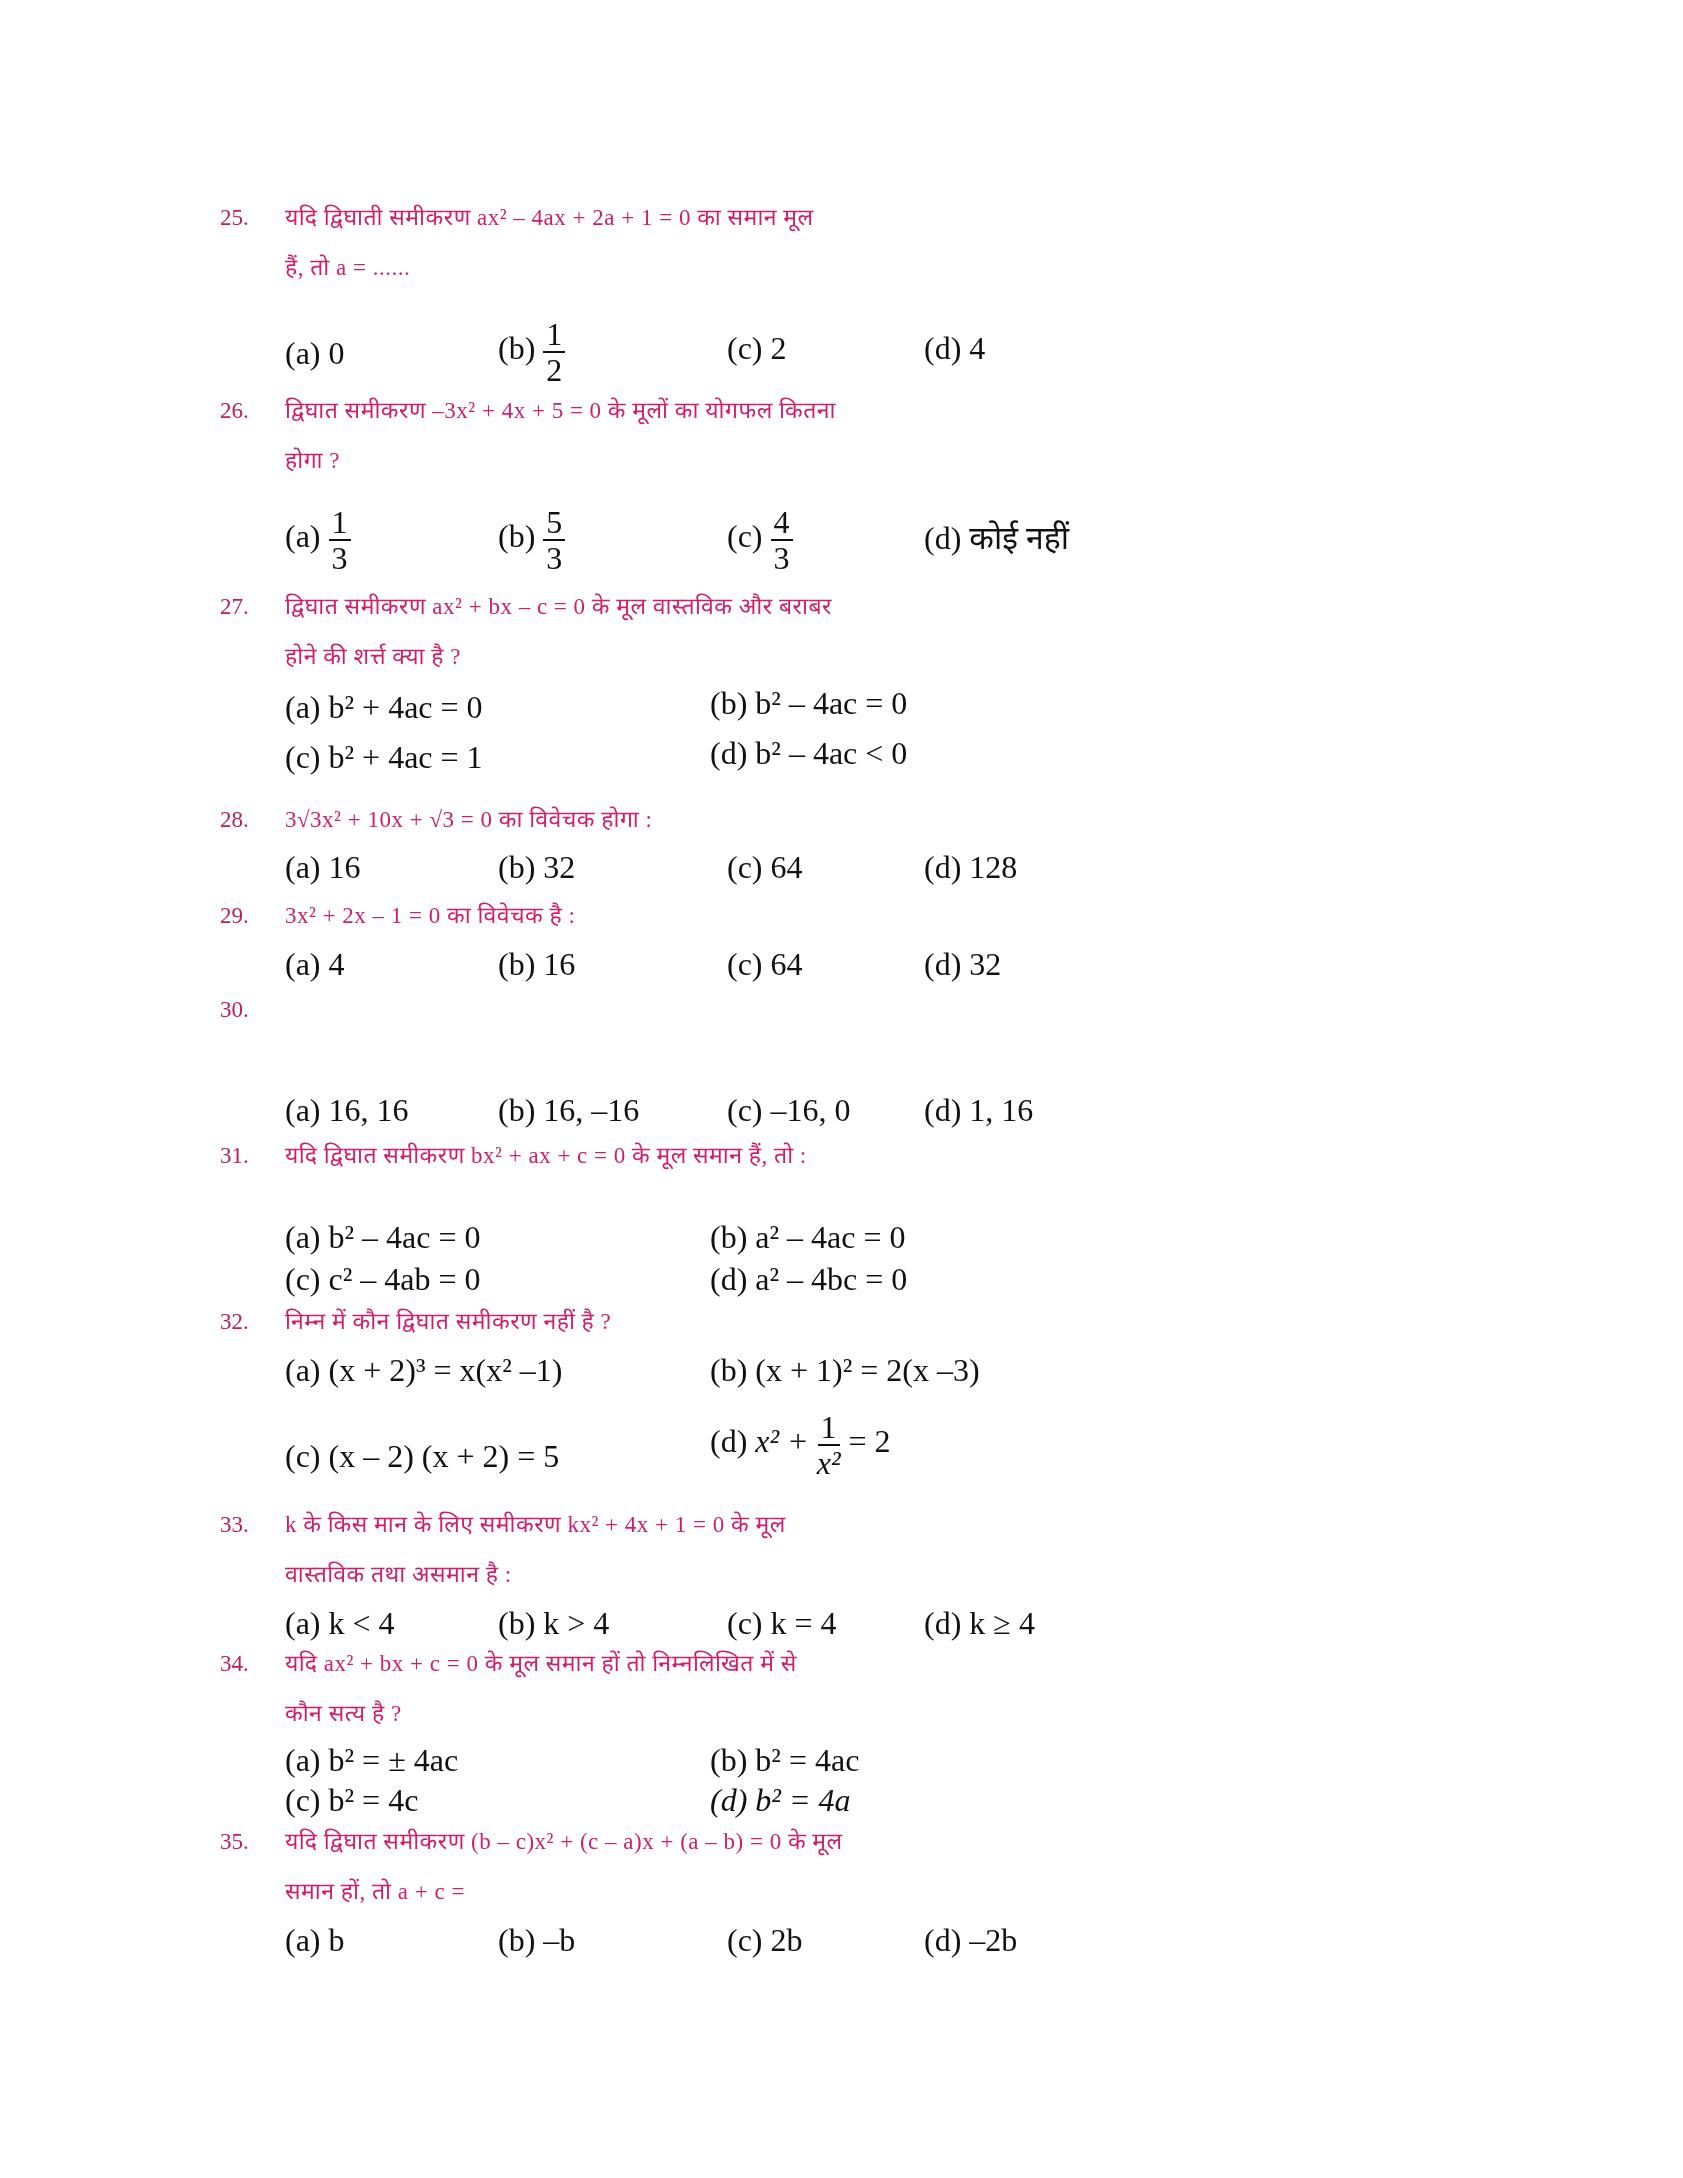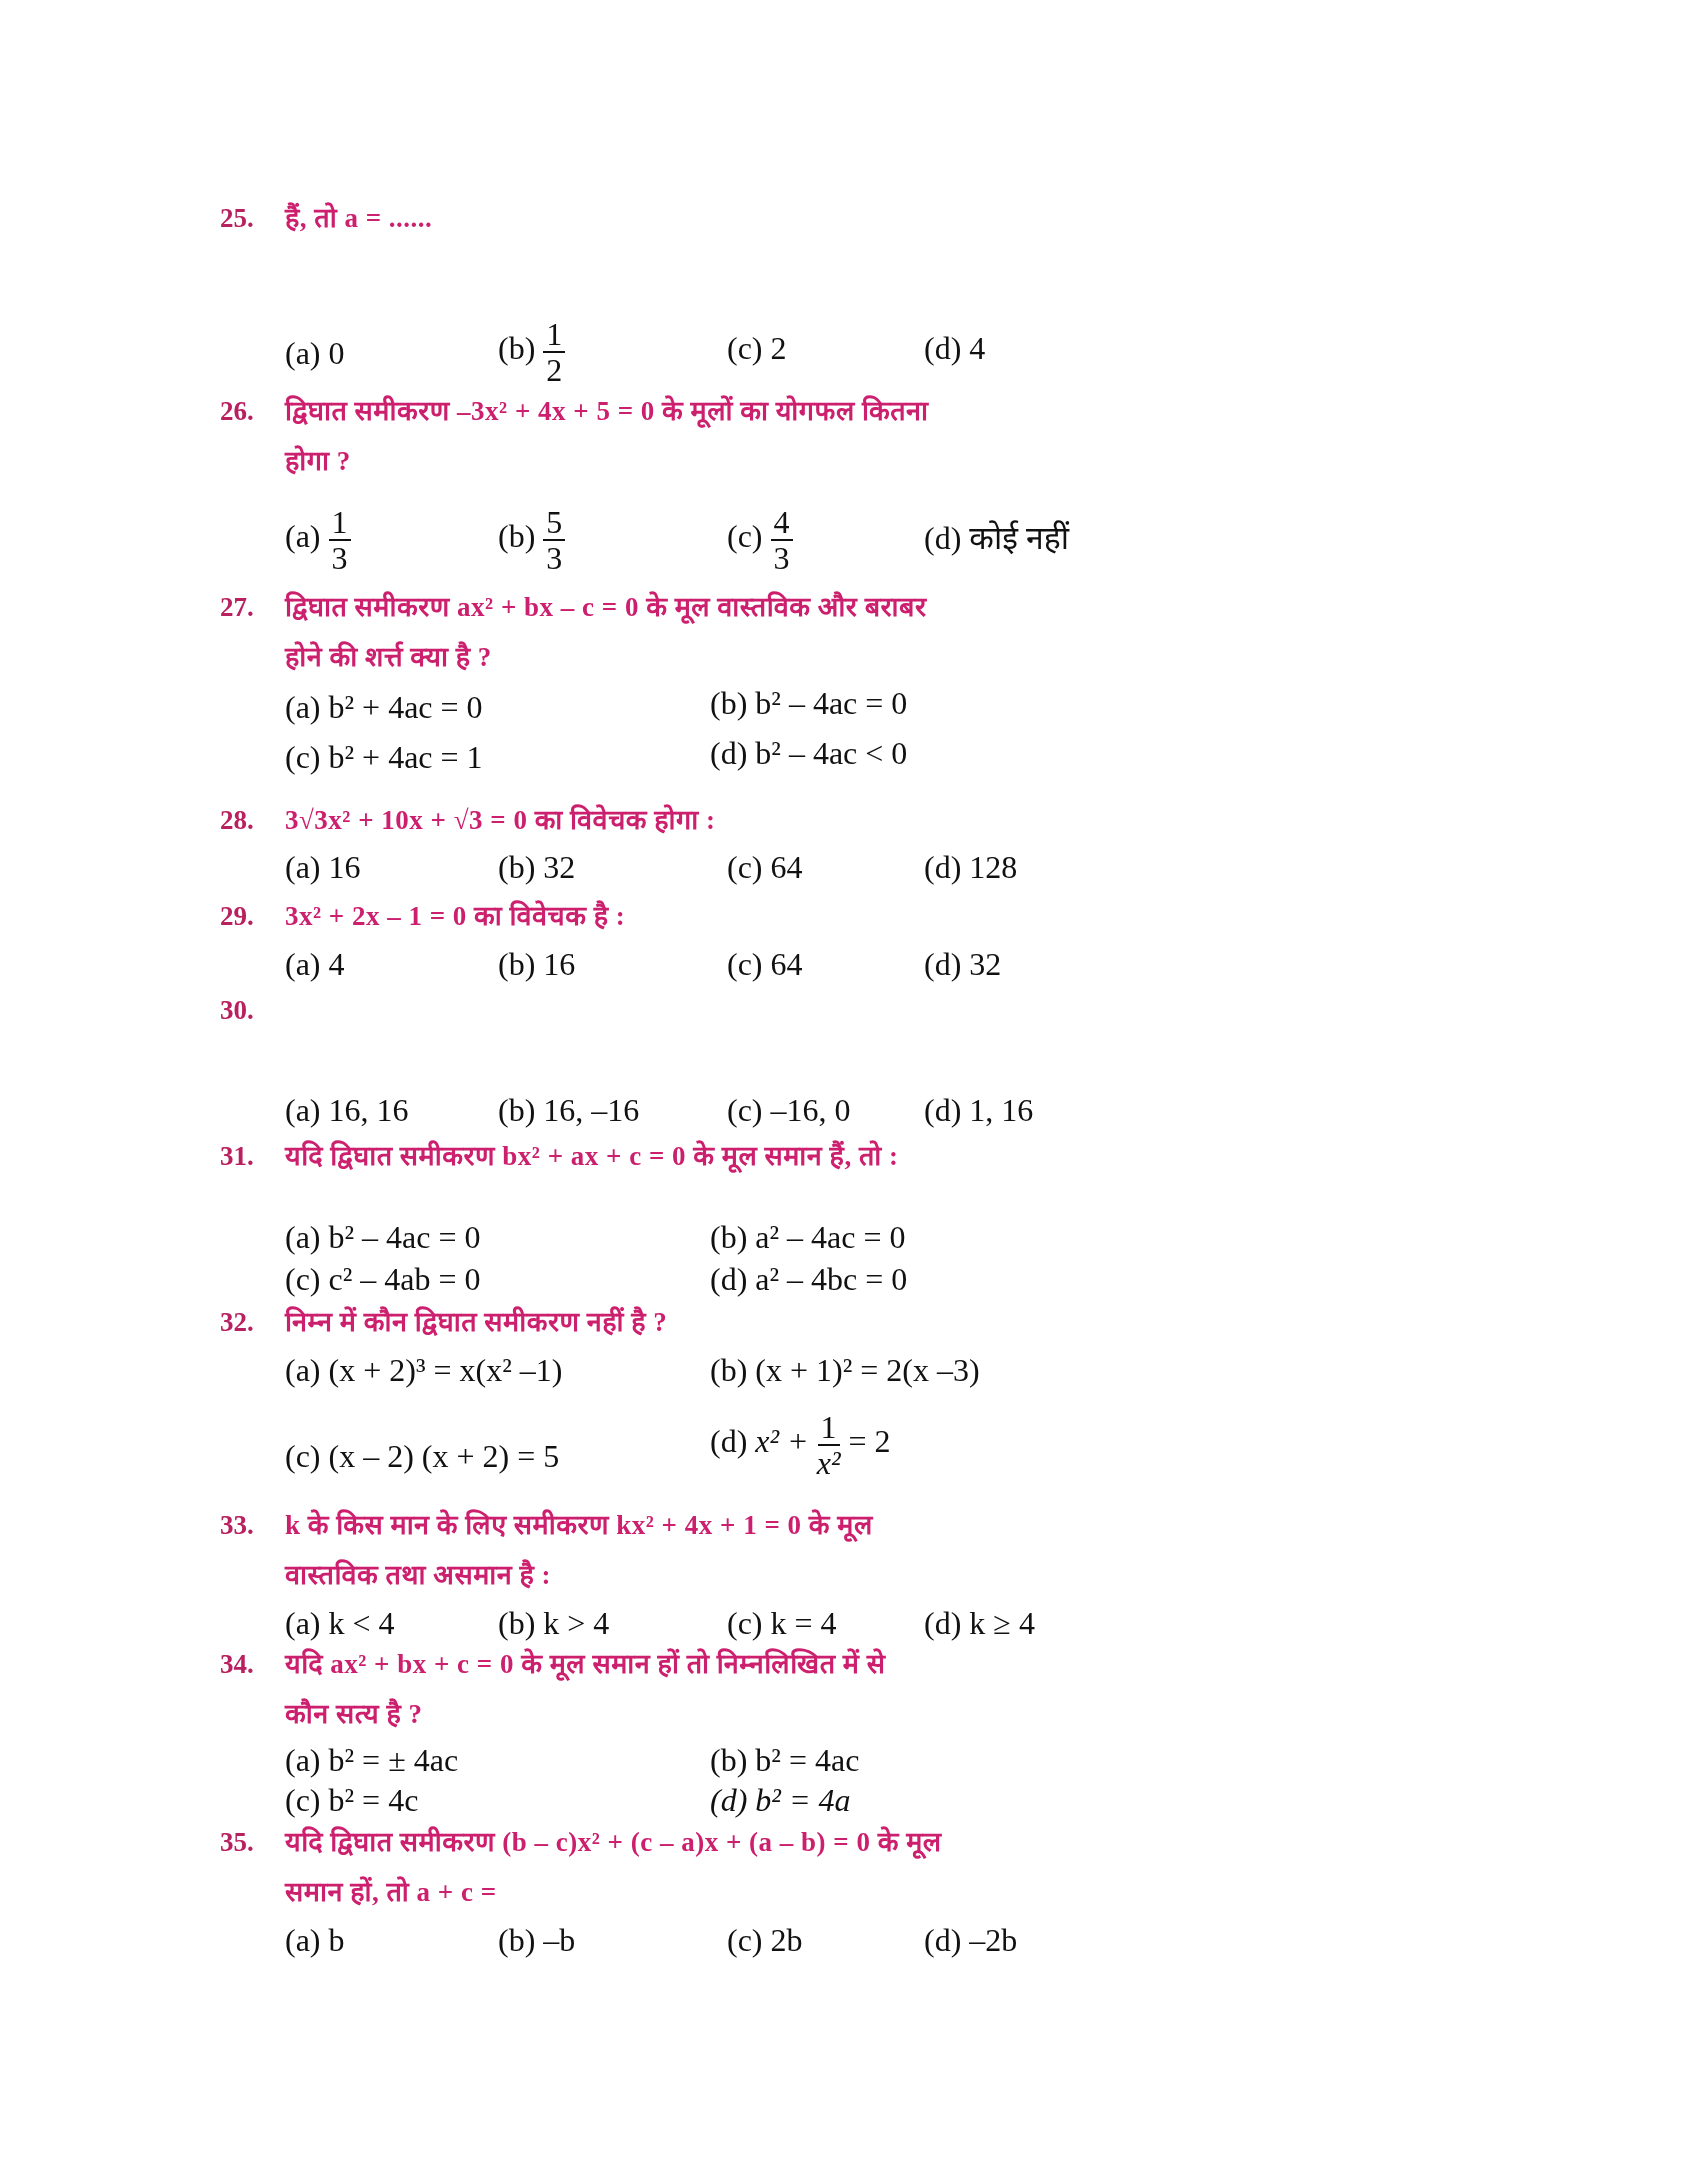--- a/index.html
+++ b/index.html
@@ -1,35 +1,36 @@
 <!DOCTYPE html>
 <html><head>
 <meta charset="utf-8">
 <style>
   html, body { margin: 0; padding: 0; background: #ffffff; }
   body { width: 1683px; height: 2178px; position: relative; overflow: hidden;
          font-family: "Liberation Serif", "DejaVu Serif", serif; }
   .q { position: absolute; left: 220px; width: 921px; color: #cc1f6e;
-       font-size: 27px; font-weight: bold; line-height: 50px; }
+       font-size: 23px; font-weight: normal; line-height: 50px; }
   .q .num { position: absolute; left: 0; top: 0; color: #b8205f; }
   .q .txt { margin-left: 65px; display: block; letter-spacing: 0.5px; }
   .opts { position: absolute; left: 285px; width: 891px; color: #111;
           font-size: 32px; line-height: 42px; }
   .opt { position: absolute; white-space: nowrap; }
   .c0 { left: 0; } .c1 { left: 213px; } .c2 { left: 442px; text-align: center; } .c3 { left: 639px; }
   .h0 { left: 0; } .h1 { left: 425px; }
   .frac { display: inline-flex; flex-direction: column; align-items: center;
           vertical-align: middle; line-height: 34px; font-size: 32px; }
   .frac .n { border-bottom: 2px solid #111; padding: 0 3px; }
 </style>
 </head>
 <body>
 
 <div class="q" style="top:193px;">
   <span class="num">25.</span>
+  <span class="txt">यदि द्विघाती समीकरण ax² – 4ax + 2a + 1 = 0 का समान मूल</span>
   <span class="txt">हैं, तो a = ......</span>
 </div>
 <div class="opts" style="top:317px;">
   <span class="opt c0" style="top:15px;">(a) 0</span>
   <span class="opt c1">
     <span>(b)</span>
     <span class="frac">
         <span class="n">1</span>
         <span>2</span>
       </span>

